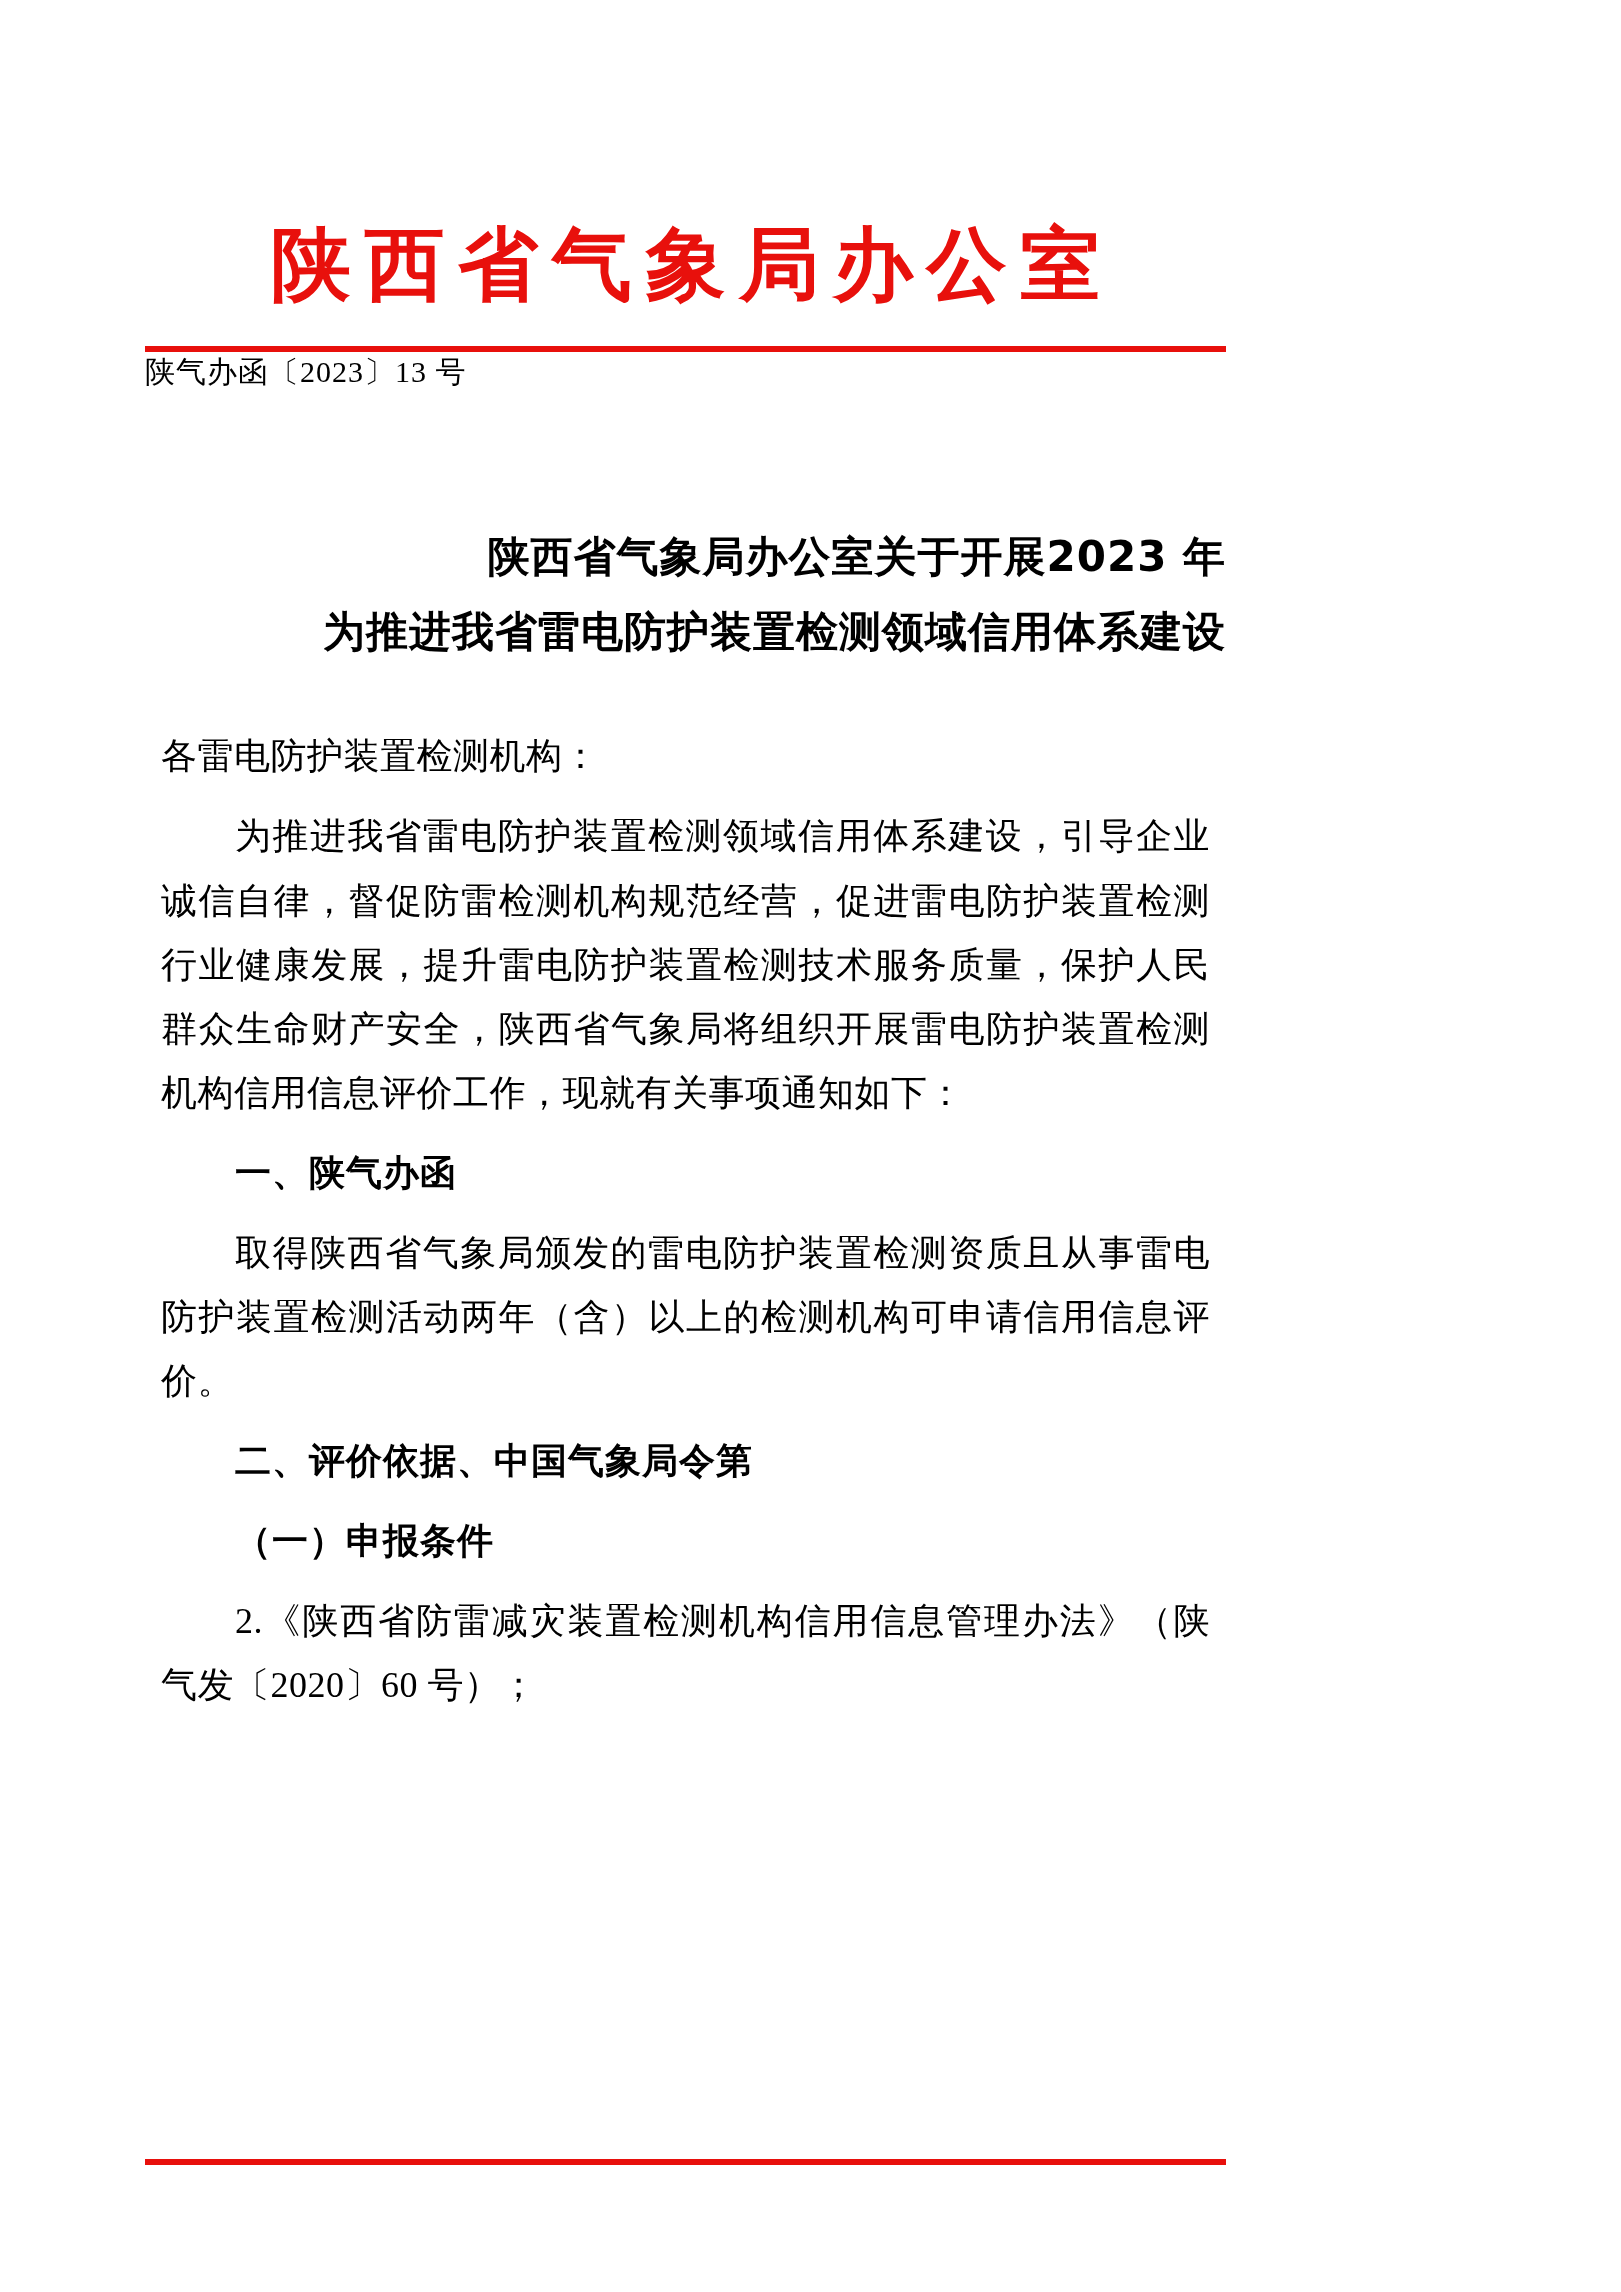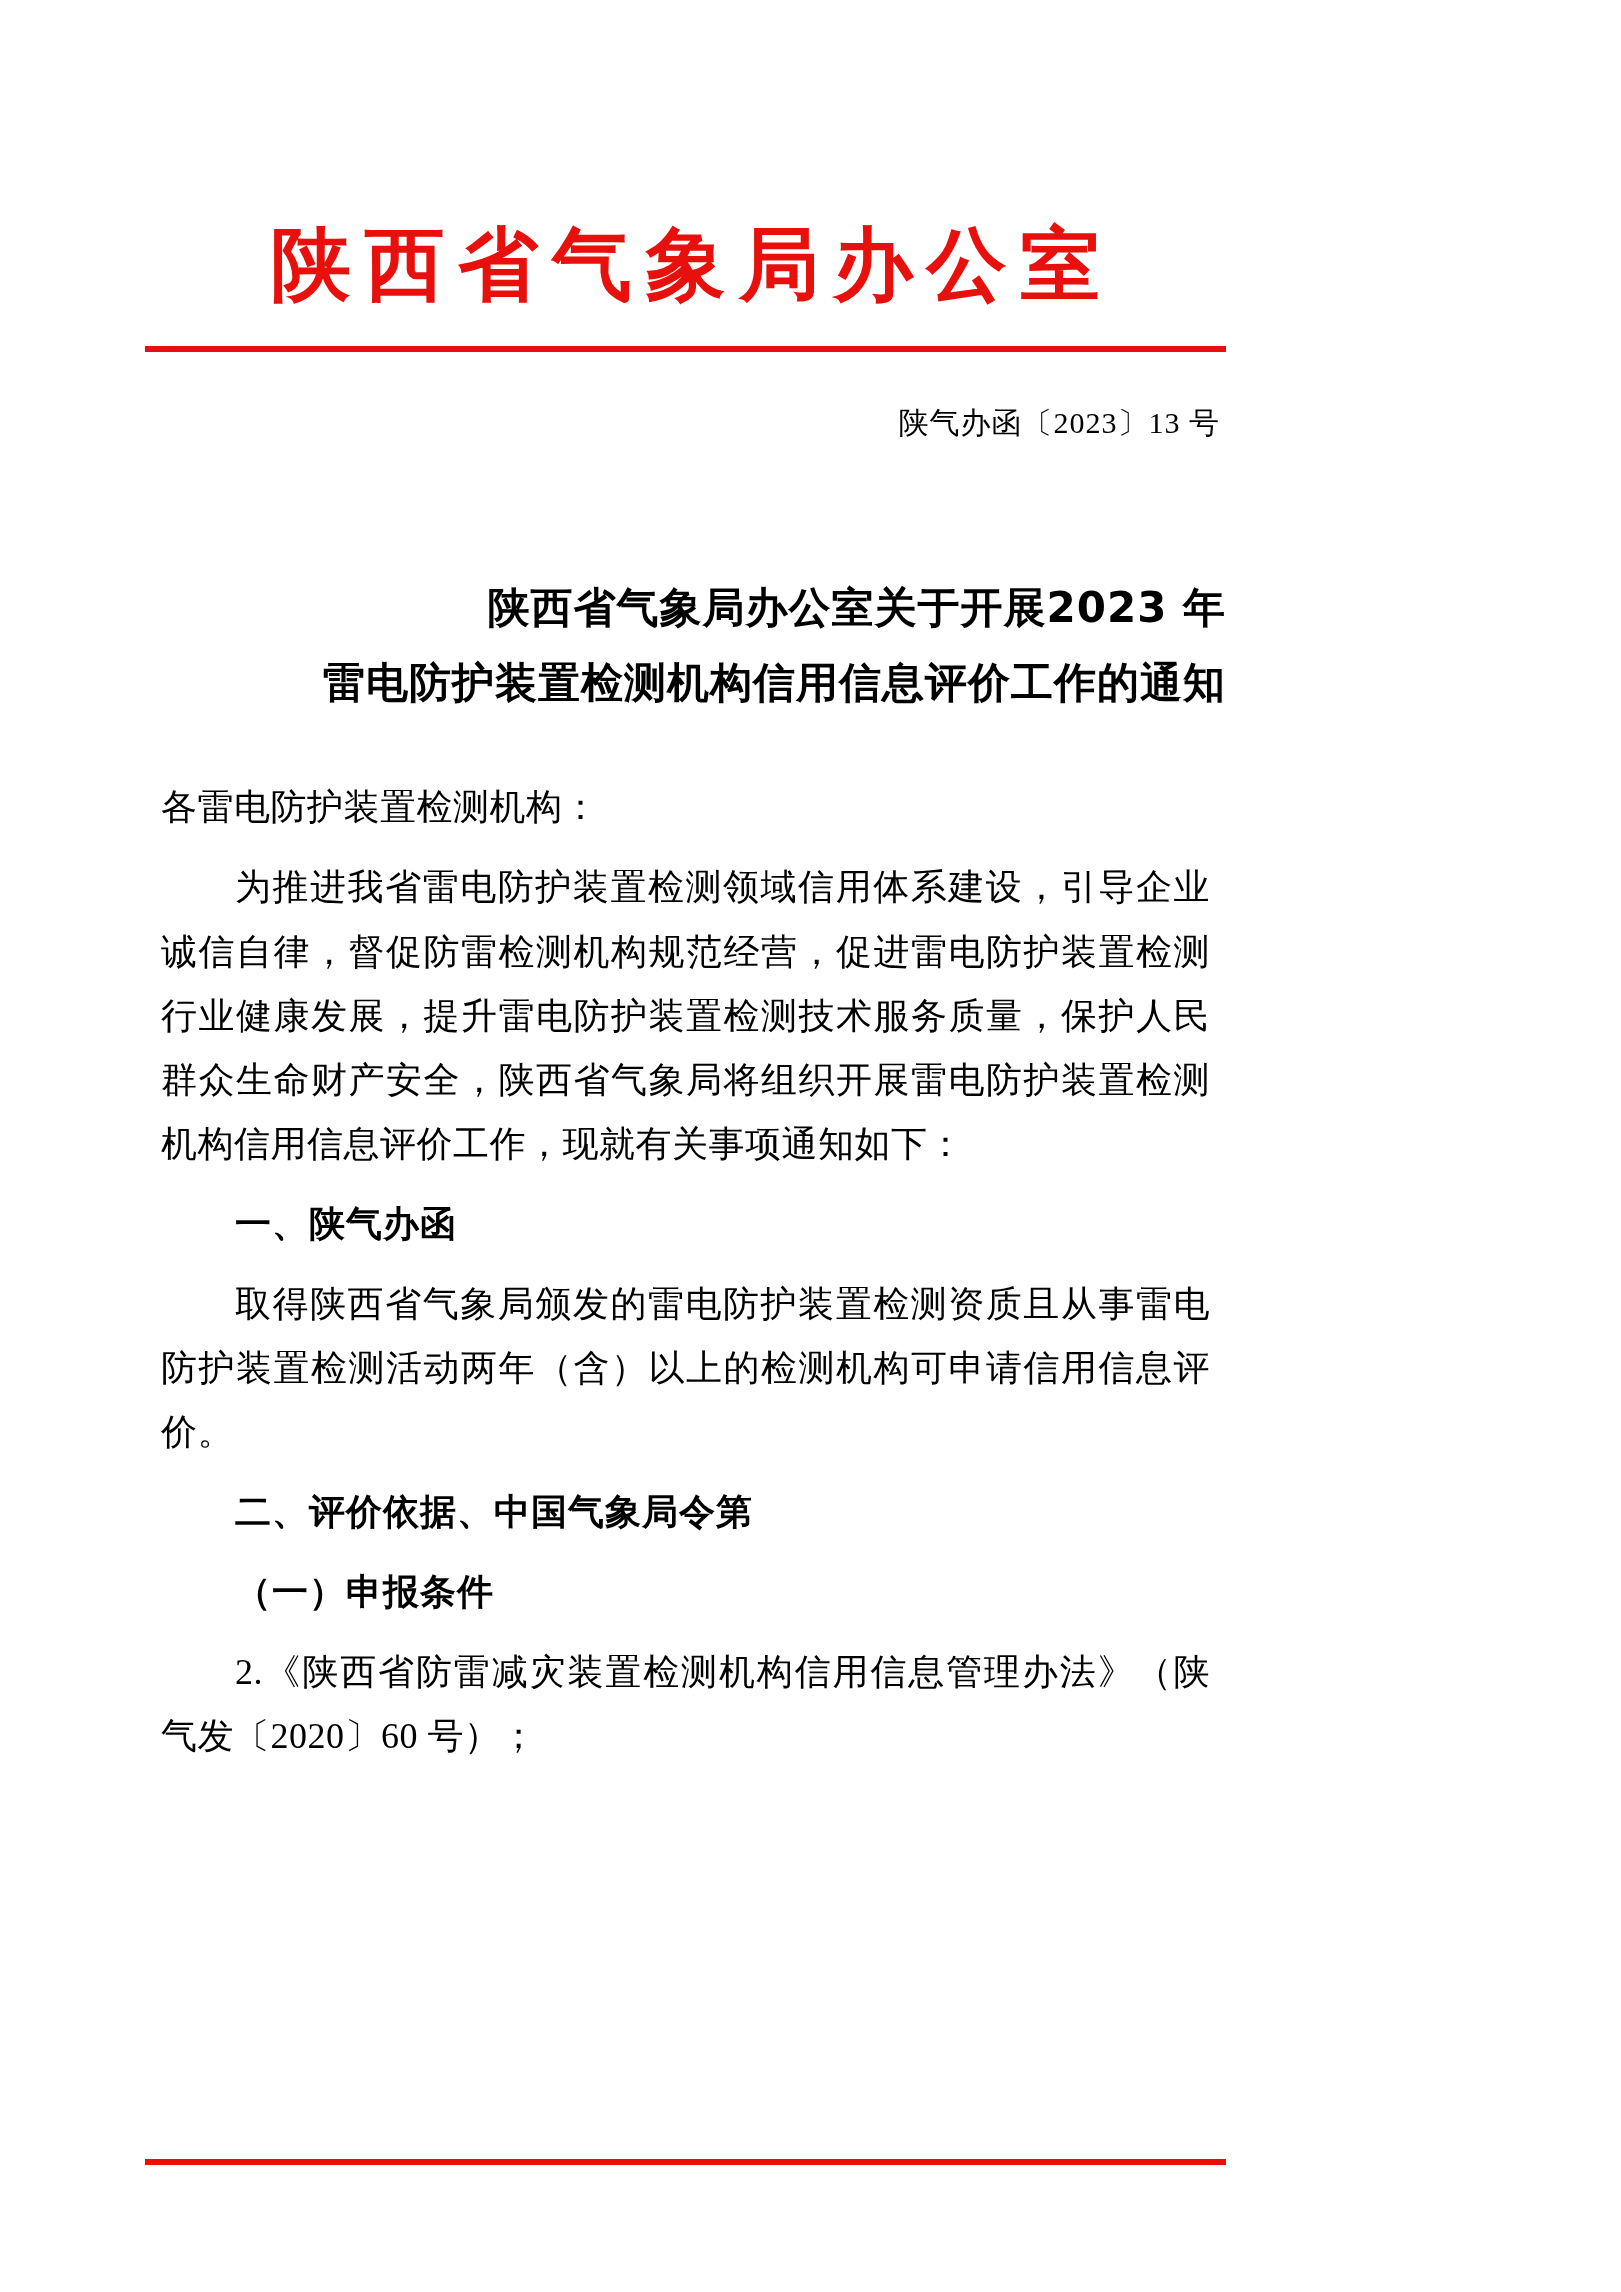--- a/index.html
+++ b/index.html
@@ -37,22 +37,21 @@
     white-space: nowrap;
   }
   .letterhead-rule {
     margin-top: 37px;
     height: 5.9px;
     background: #e8100c;
     width: 100%;
   }
   
   .docnum {
-    margin-top: 51px;
-    text-align: right;
+    text-align: left;
     font-size: 30px;
     letter-spacing: 1px;
     font-family: "Liberation Serif", serif;
     padding-right: 5.9px;
   }
   
   .doc-title {
     margin-top: 127px;
     text-align: right;
     font-family: "DejaVu Sans", "Liberation Sans", sans-serif;
@@ -101,21 +100,21 @@
 
   <div class="letterhead">
     <div class="letterhead-title">陕西省气象局办公室</div>
     <div class="letterhead-rule"></div>
   </div>
 
   <div class="docnum">陕气办函〔2023〕13 号</div>
 
   <div class="doc-title">
     <div>陕西省气象局办公室关于开展2023 年</div>
-    <div>雷电防护装置检测机构信用信息评价工作的通知</div>
+    <div>为推进我省雷电防护装置检测领域信用体系建设</div>
   </div>
 
   <div class="body-text">
     <p class="noindent">各雷电防护装置检测机构：</p>
     <p class="indent2">为推进我省雷电防护装置检测领域信用体系建设，引导企业诚信自律，督促防雷检测机构规范经营，促进雷电防护装置检测行业健康发展，提升雷电防护装置检测技术服务质量，保护人民群众生命财产安全，陕西省气象局将组织开展雷电防护装置检测机构信用信息评价工作，现就有关事项通知如下：</p>
     <p class="heading-bold">一、陕气办函</p>
     <p class="indent2">取得陕西省气象局颁发的雷电防护装置检测资质且从事雷电防护装置检测活动两年（含）以上的检测机构可申请信用信息评价。</p>
     <p class="heading-bold">二、评价依据、中国气象局令第</p>
     <p class="heading-bold">（一）申报条件</p>
     <p class="indent2">2.《陕西省防雷减灾装置检测机构信用信息管理办法》（陕气发〔2020〕60 号）；</p>

